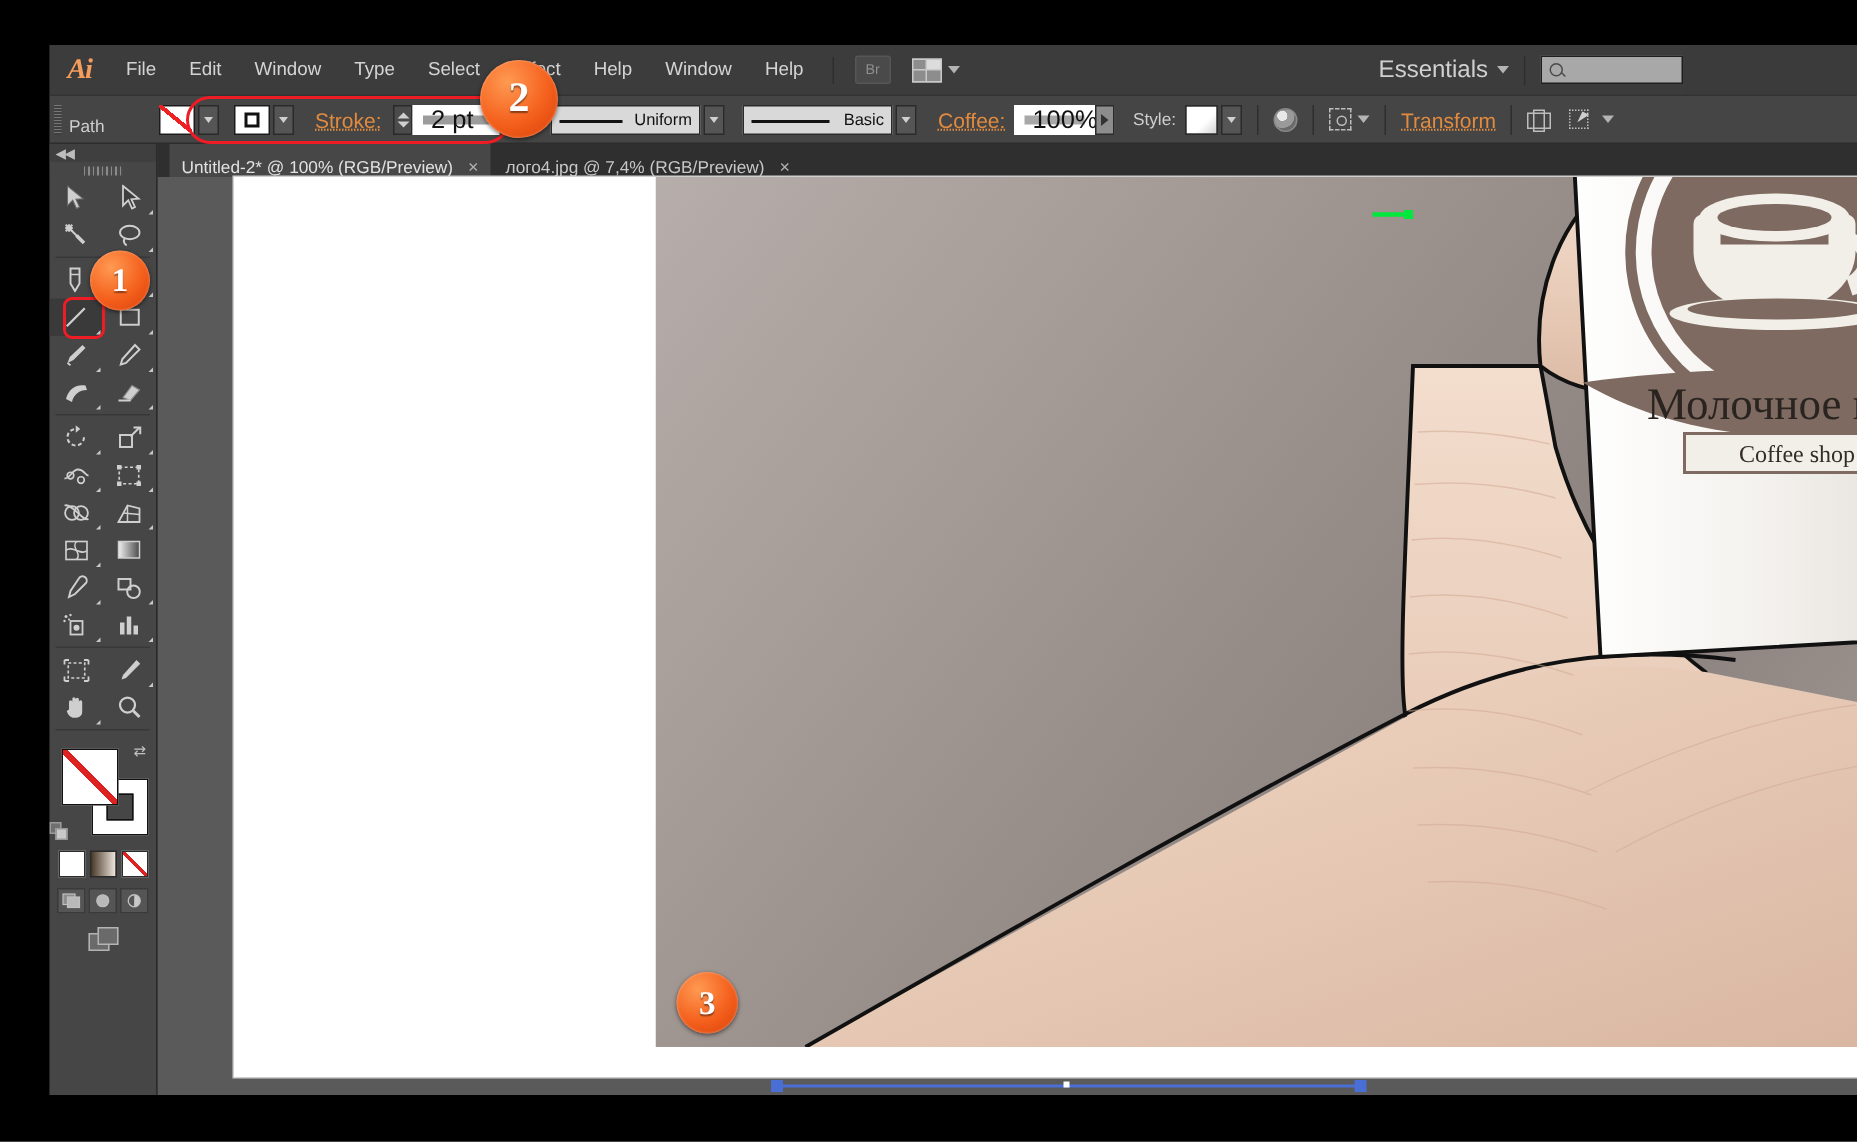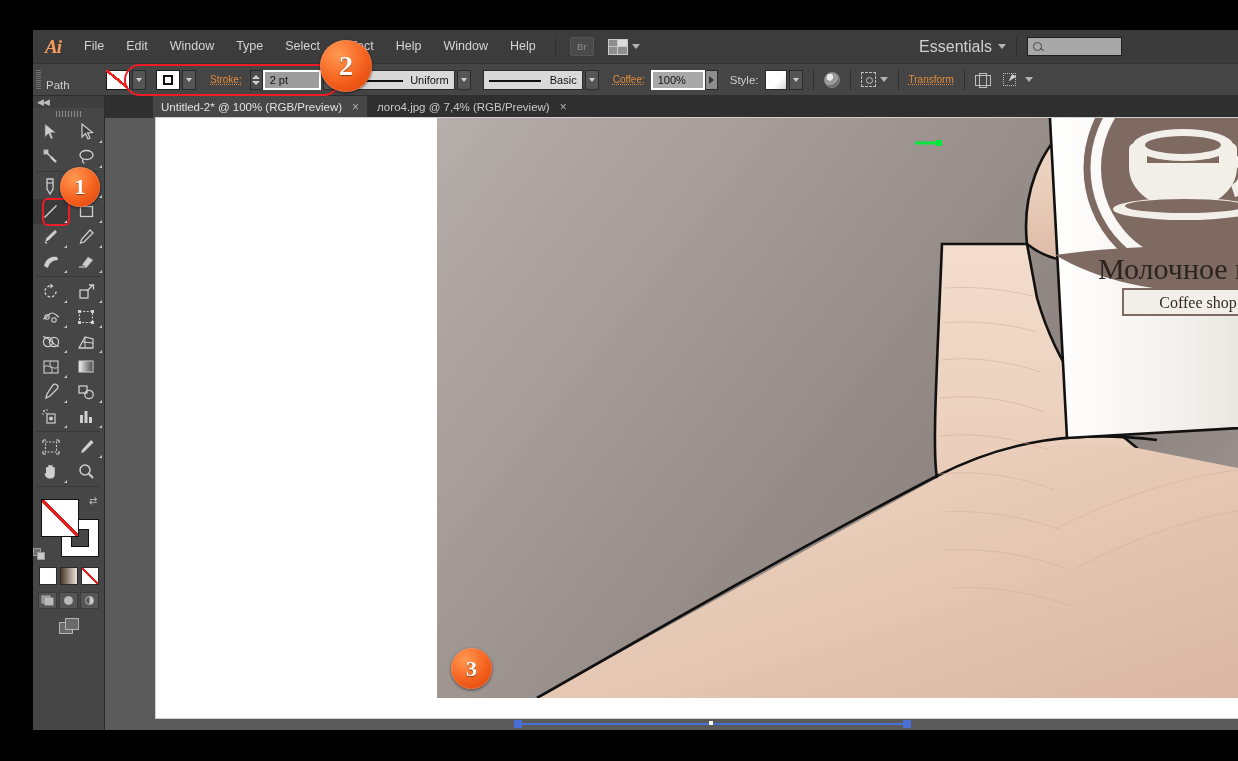--- a/index.html
+++ b/index.html
@@ -61,43 +61,43 @@
 
   
   .ctrlbar {
     position: absolute; left: 0; top: 33px; width: 1205px; height: 33px;
     background: #454545; border-top:1px solid #333; border-bottom:1px solid #2d2d2d;
     display:flex; align-items:center;
   }
   .grip { width:5px;height:20px;margin:0 5px 0 3px;
           background: repeating-linear-gradient(to bottom,#777 0 1px,#3f3f3f 1px 2px); }
   .lbl { color:#cfcfcf; font-size:11.5px; }
-  .lbl-orange { color:#e08b3f; font-size:10px; text-decoration: underline dotted #e08b3f; }
+  .lbl-orange { color:#e08b3f; font-size:14px; text-decoration: underline dotted #e08b3f; }
   .sw-box {
     width:24px;height:20px;background:#fff;border:1px solid #1c1c1c; position:relative;
   }
   .sw-none::after{
     content:"";position:absolute;left:-1px;top:-1px;width:100%;height:100%;
     background: linear-gradient(to top right, transparent 0 45%, #e22 45% 55%, transparent 55% 100%);
   }
   .sw-stroke { background:#fff; display:flex;align-items:center;justify-content:center; }
   .sw-stroke i { width:10px;height:10px;border:2.5px solid #111; display:block; }
   .dd {
     width:14px;height:20px;background:#555;border:1px solid #2a2a2a;
     display:flex;align-items:center;justify-content:center; margin-left:2px;
   }
   .dd .tri { border-top-color:#cfcfcf; margin:0; border-left-width:3.5px;border-right-width:3.5px;border-top-width:4.5px;}
   .spin { width:13px;height:20px;display:flex;flex-direction:column;justify-content:center;gap:2px;
           background:#4b4b4b;border:1px solid #2a2a2a;}
   .spin i{width:0;height:0;border-left:4px solid transparent;border-right:4px solid transparent;margin:0 auto;}
   .spin i:first-child{border-bottom:4px solid #d0d0d0;}
   .spin i:last-child{border-top:4px solid #d0d0d0;}
   .field {
-    height:20px; background:#a8a8a8; border:2px solid #ffffff; color:#111;
-    font-size:11px; display:flex; align-items:center; padding:0 5px;
+    height:20px; background:#a8a8a8; border:7px solid #ffffff; color:#111;
+    font-size:17px; display:flex; align-items:center; padding:0 5px;
   }
   .field.dark { background:#9c9c9c; }
   .profile {
     height:20px; width:100px; background:#d9d9d9; border:1px solid #2a2a2a;
     display:flex;align-items:center;justify-content:flex-end;padding-right:5px;
     font-size:11px;color:#111; position:relative;
   }
   .profile::before{content:"";position:absolute;left:5px;top:9px;width:42px;height:2px;background:#111;}
   .profile.basic::before{ width:52px; }
   .opacity-arrow {
@@ -119,22 +119,22 @@
   .bbox-icon::after{left:4px;top:0;width:6px;height:13px;border-color:#bdbdbd;}
   .arrow-icon{width:17px;height:15px;position:relative;}
   .arrow-icon::before{content:"";position:absolute;left:0;top:1px;width:11px;height:11px;
      border:1.3px dotted #bdbdbd;}
   .arrow-icon::after{content:"";position:absolute;left:7px;top:3px;width:0;height:0;
      border-left:5px solid #cfcfcf;border-bottom:8px solid transparent;transform:rotate(25deg);}
 
   
   .tabbar{position:absolute;left:0;top:66px;width:1205px;height:22px;background:#2f2f2f;}
   .tab{
-    position:absolute;top:0;height:22px;display:flex;align-items:center;
-    font-size:11.5px;color:#c8c8c8;padding:0 8px;margin-left:40px;
+    position:absolute;top:0;height:22px;display:flex;align-items:flex-end;
+    font-size:11.5px;color:#c8c8c8;padding:0 8px;
   }
   .tab.active{background:#474747;color:#e2e2e2;}
   .tab .x{margin-left:10px;font-size:12px;color:#b0b0b0;}
 
   
   .toolpanel{
     position:absolute;left:0;top:66px;width:72px;height:634px;background:#464646;
     border-right:1px solid #2b2b2b; z-index:6;
   }
   .tp-head{height:12px;background:#3f3f3f;display:flex;align-items:center;padding-left:4px;}

